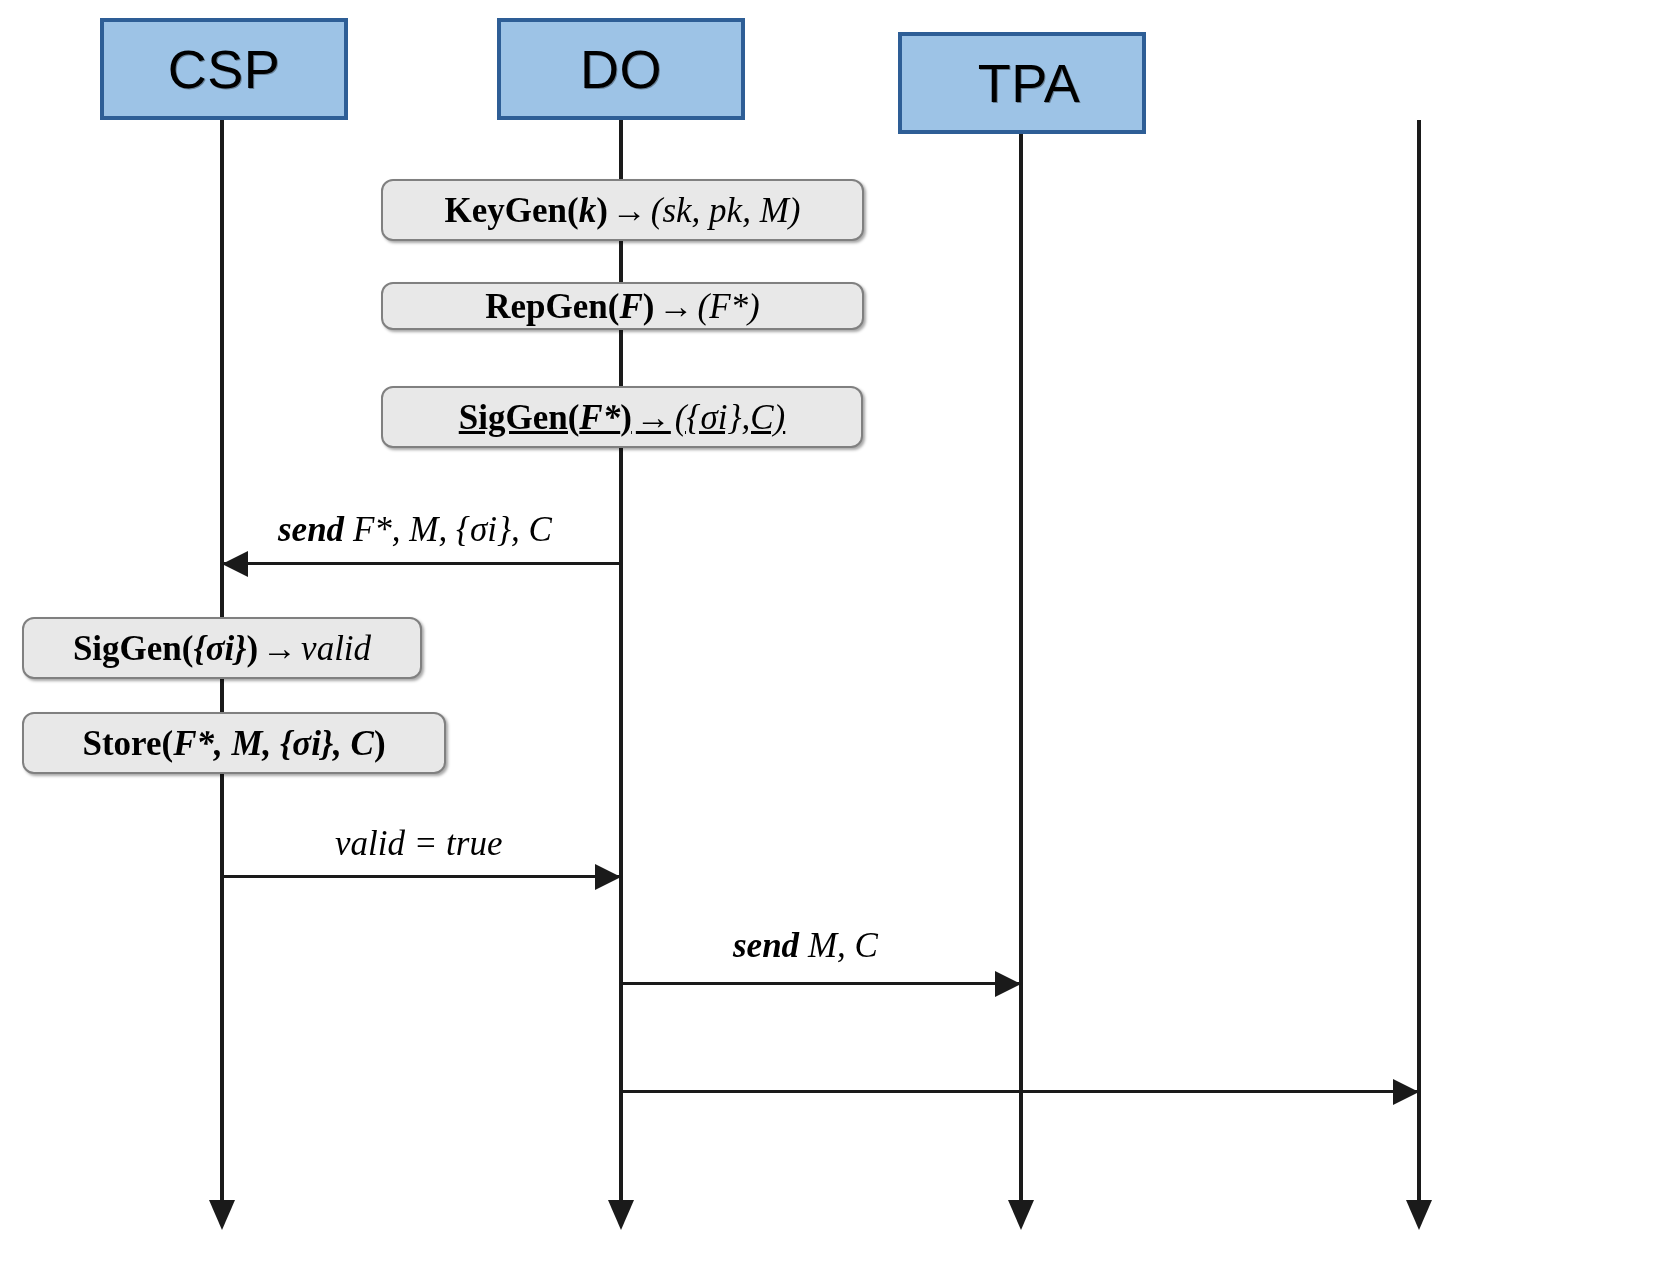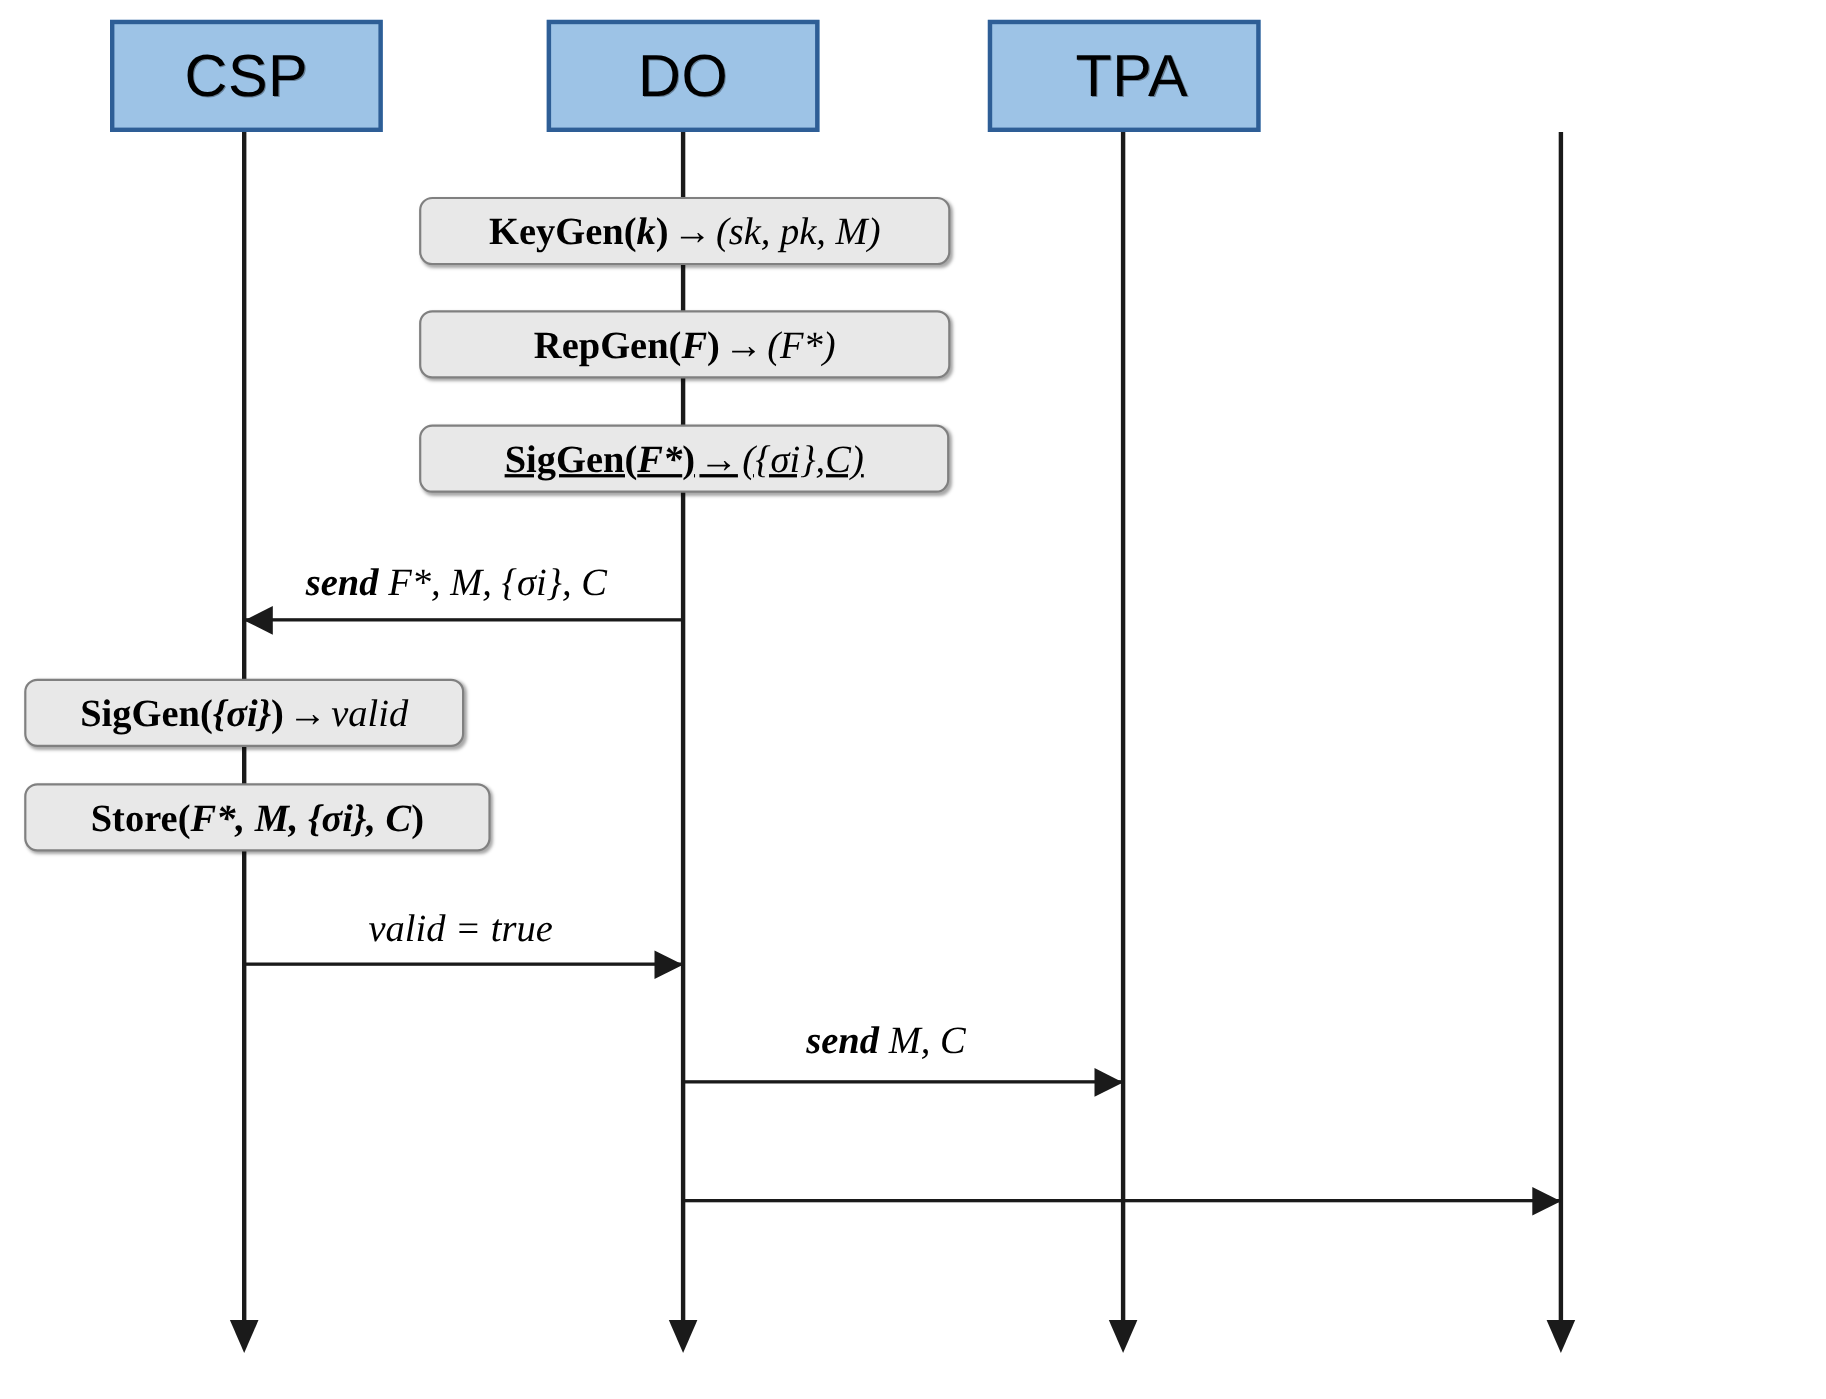--- a/index.html
+++ b/index.html
@@ -125,34 +125,34 @@
     <div class="msg-head-right" style="top: 864px; left: 595px;"></div>
     <div class="msg-label" style="left: 335px; top: 826px;"><span class="i">valid = true</span></div>
     <div class="msg-line" style="left: 621px; top: 982px; width: 400px;"></div>
     <div class="msg-head-right" style="top: 971px; left: 995px;"></div>
     <div class="msg-label" style="left: 733px; top: 928px;"><span class="bi">send</span><span class="i"> M, C</span></div>
     <div class="msg-line" style="left: 621px; top: 1090px; width: 798px;"></div>
     <div class="msg-head-right" style="top: 1079px; left: 1393px;"></div>
     <div class="action-box" style="left: 381px; top: 179px; width: 483px; height: 62px;">
       <div class="action-text"><span class="b">KeyGen(</span><span class="bi">k</span><span class="b">)</span><span class="arrowglyph">→</span><span class="i">(sk, pk, M)</span></div>
     </div>
-    <div class="action-box" style="left: 381px; top: 282px; width: 483px; height: 62px;">
+    <div class="action-box" style="left: 381px; top: 282px; width: 483px; height: 48px;">
       <div class="action-text"><span class="b">RepGen(</span><span class="bi">F</span><span class="b">)</span><span class="arrowglyph">→</span><span class="i">(F*)</span></div>
     </div>
     <div class="action-box" style="left: 381px; top: 386px; width: 482px; height: 62px; text-decoration: underline;">
       <div class="action-text"><span class="b">SigGen(</span><span class="bi">F*</span><span class="b">)</span><span class="arrowglyph">→</span><span class="i">({σi},C)</span></div>
     </div>
     <div class="action-box" style="left: 22px; top: 617px; width: 400px; height: 62px;">
       <div class="action-text"><span class="b">SigGen(</span><span class="bi">{σi}</span><span class="b">)</span><span class="arrowglyph">→</span><span class="i">valid</span></div>
     </div>
     <div class="action-box" style="left: 22px; top: 712px; width: 424px; height: 62px;">
       <div class="action-text"><span class="b">Store(</span><span class="bi">F*, M, {σi}, C</span><span class="b">)</span></div>
     </div>
     <div class="actor-box" style="left: 497px; top: 18px; width: 248px; height: 102px;">
       <div class="actor-label">DO</div>
     </div>
     <div class="actor-box" style="left: 100px; top: 18px; width: 248px; height: 102px;">
       <div class="actor-label">CSP</div>
     </div>
-    <div class="actor-box" style="left: 898px; top: 18px; width: 248px; height: 102px; padding-left: 14px;">
+    <div class="actor-box" style="left: 898px; top: 32px; width: 248px; height: 102px; padding-left: 14px;">
       <div class="actor-label">TPA</div>
     </div>
   </div>
 
 </body></html>

